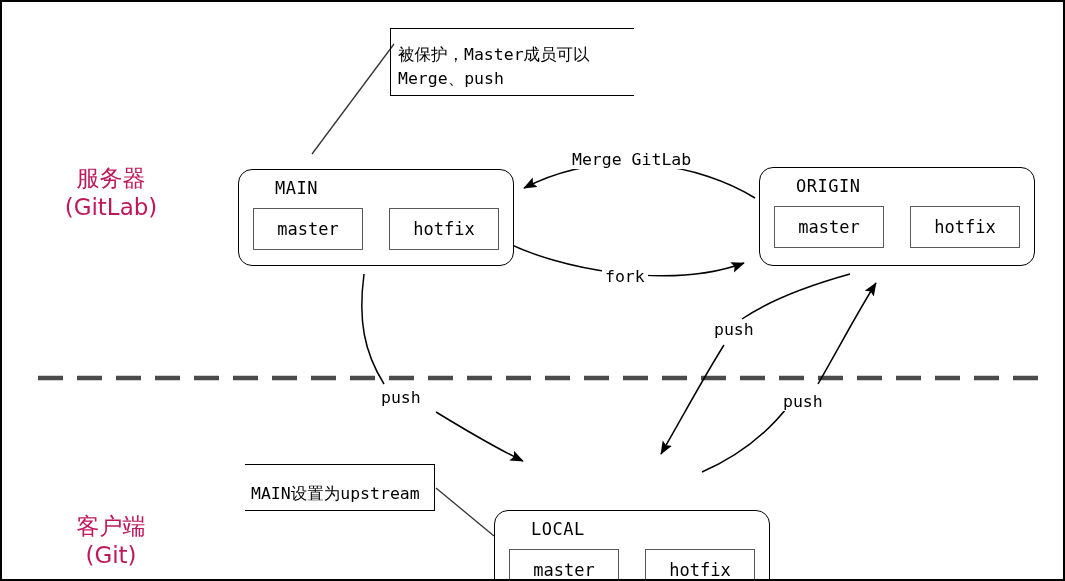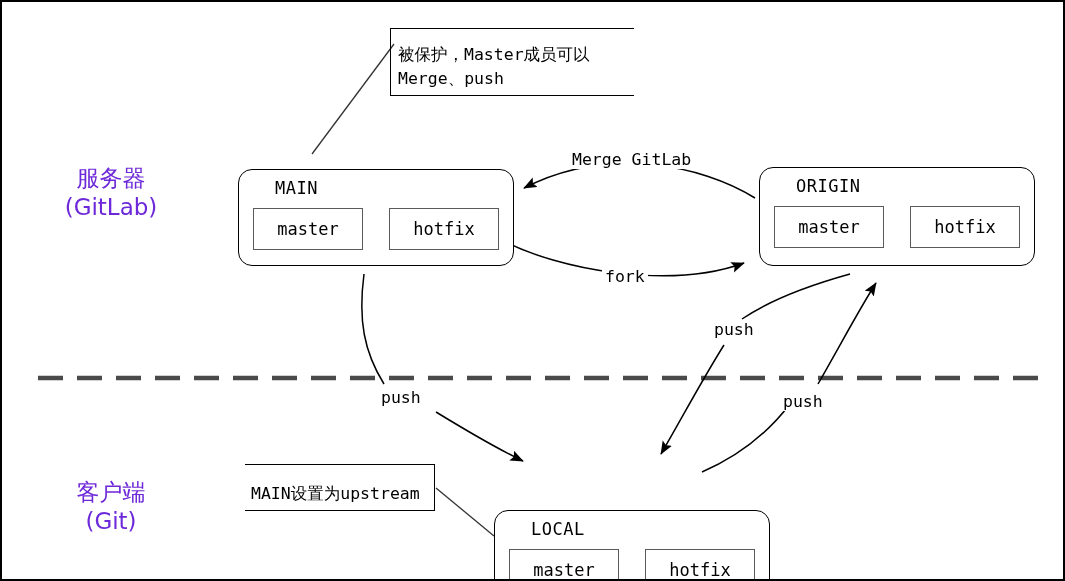--- a/index.html
+++ b/index.html
@@ -23,27 +23,27 @@
     top: 0;
     width: 1065px;
     height: 581px;
   }
 
   
   .zone-label {
     position: absolute;
     font-family: "DejaVu Sans", sans-serif;
     font-size: 23px;
-    color: #6d28d9;
+    color: #be185d;
     text-align: center;
     line-height: 1.28;
     white-space: pre;
   }
   #zone-server { left: 34px; top: 162px; width: 150px; }
-  #zone-client { left: 34px; top: 476px; width: 150px; }
+  #zone-client { left: 34px; top: 510px; width: 150px; }
 
   
   .repo-box {
     position: absolute;
     border: 1.6px solid #000000;
     border-radius: 14px;
     background: #ffffff;
     box-sizing: border-box;
   }
   .repo-title {

